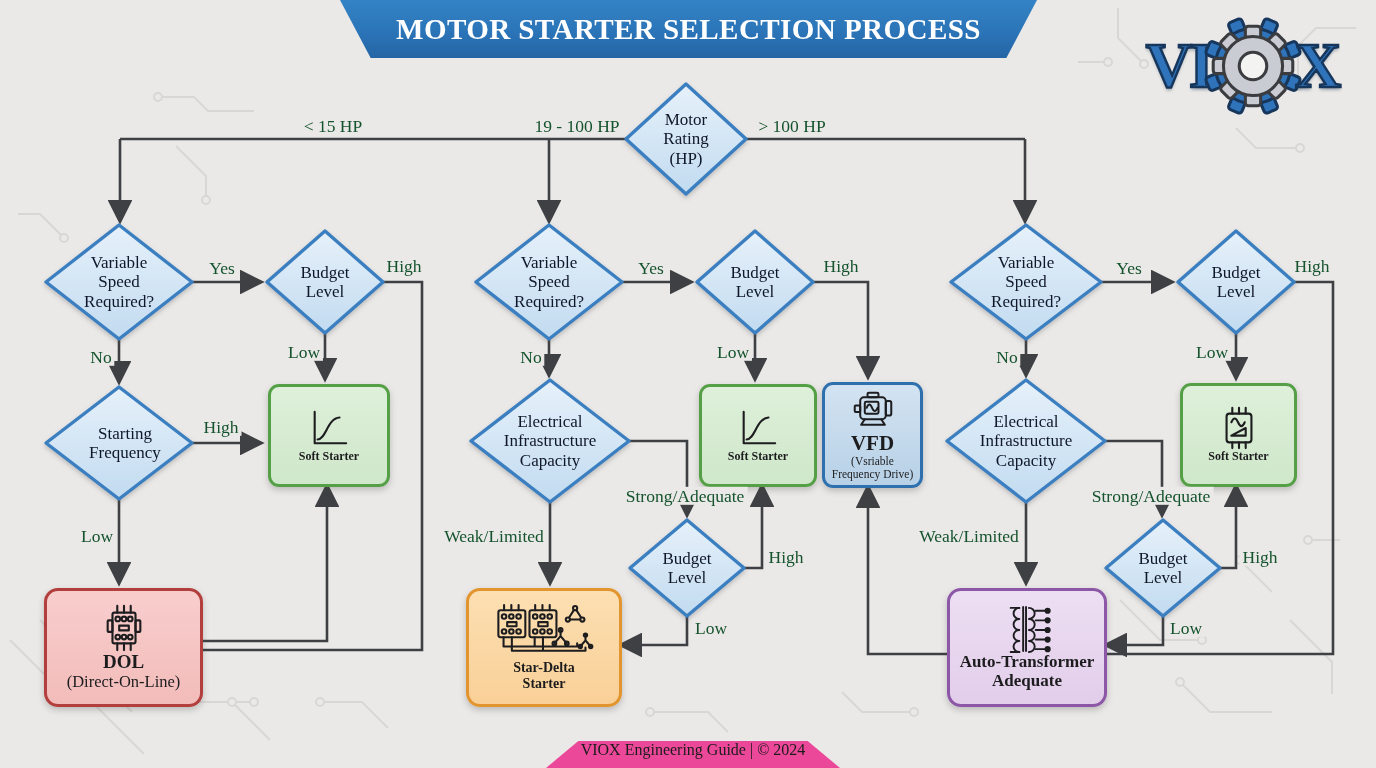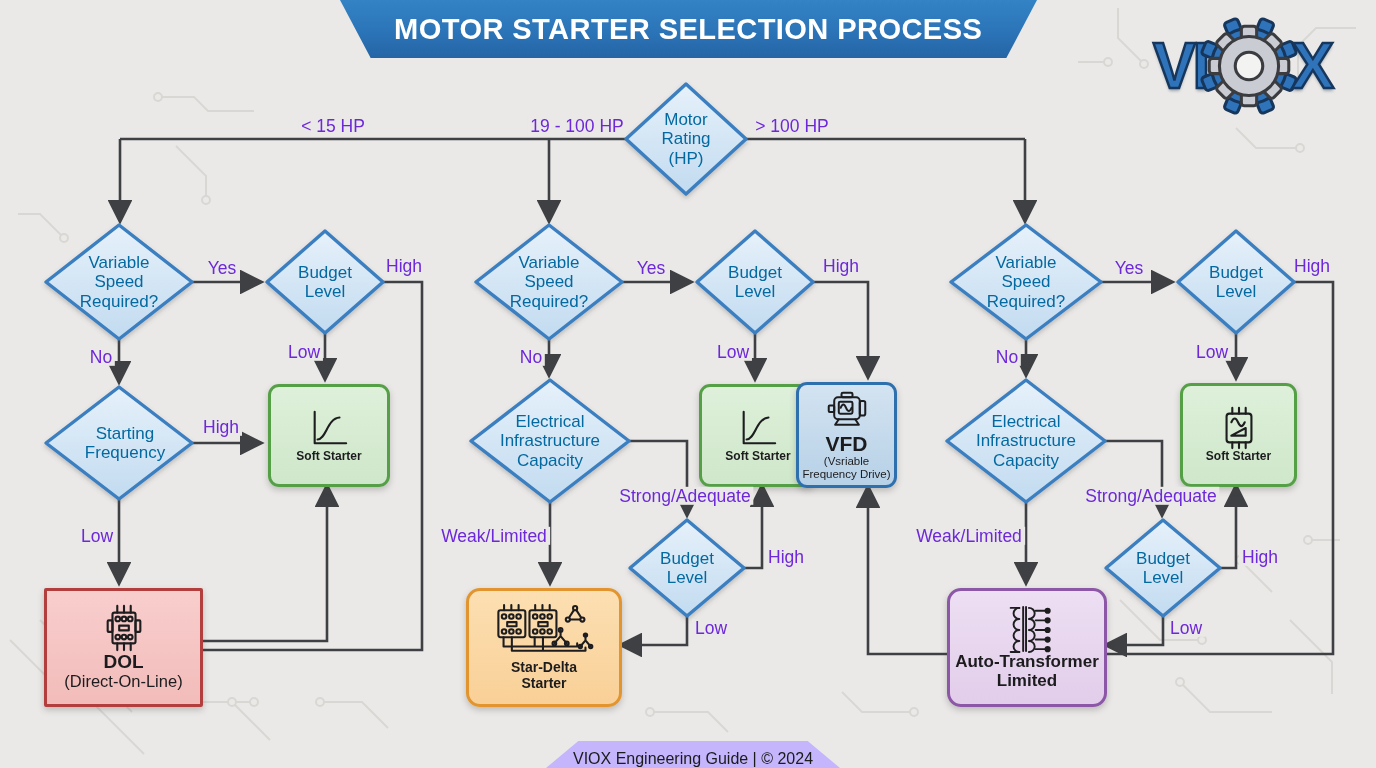--- a/index.html
+++ b/index.html
@@ -1,19 +1,19 @@
 <!DOCTYPE html>
 <html><head>
 <meta charset="utf-8">
 <style>
   html,body{margin:0;padding:0;background:#cfcfcd;}
   .stage{
     position:relative;width:1376px;height:768px;overflow:hidden;
     background:#eae9e7;
-    font-family:Liberation Sans, sans-serif;
+    font-family:Liberation Serif, serif;
     color:#1f2022;
   }
   svg{display:block;}
   .layer{position:absolute;left:0;top:0;}
   
   .banner{
     position:absolute;left:340px;top:0;width:697px;height:58px;z-index:3;
     background:linear-gradient(180deg,#3383c5 0%,#2b74b8 55%,#2565a5 100%);
     clip-path:polygon(0 0,100% 0,95.6% 100%,4.4% 100%);
     display:flex;align-items:center;justify-content:center;
@@ -29,55 +29,55 @@
   }
   .logo .ltr{
     font-size:64px;font-weight:bold;color:#2f74bb;letter-spacing:-3px;
     -webkit-text-stroke:2.5px #16365c;
     text-shadow:0 3px 3px rgba(20,40,70,.35);
   }
   .logo svg{margin:0 -9px;}
   
   .dtext{
     position:absolute;transform:translate(-50%,-50%);z-index:2;
-    text-align:center;font-size:17px;line-height:1.14;color:#0369a1;
+    text-align:center;font-size:17px;line-height:1.14;color:#0f172a;
     white-space:pre-line;
   }
   
   .lbl{
     position:absolute;transform:translate(-50%,-50%);z-index:4;
-    font-size:17.5px;color:#6d28d9;white-space:nowrap;
+    font-size:17.5px;color:#14532d;white-space:nowrap;
     background:#eae9e7;padding:0 3px;line-height:1.05;
   }
   
   .fbox{
     position:absolute;z-index:2;border-radius:11px;
     box-shadow:0 3px 6px rgba(70,70,70,.28);
     display:flex;flex-direction:column;align-items:center;justify-content:center;
     text-align:center;
   }
   .fbox .box-title{font-weight:bold;font-size:12px;line-height:1.1;color:#1c1c1e;white-space:pre-line;}
   .fbox .box-sub{font-size:15.5px;line-height:1.08;color:#1c1c1e;white-space:pre-line;}
   .box-green{background:linear-gradient(180deg,#def0da,#cfe7ca);border:3px solid #55a047;}
   .box-blue{background:linear-gradient(180deg,#d3e3f1,#b7d1e7);border:3px solid #2e6fae;}
-  .box-red{background:linear-gradient(180deg,#f8cecd,#f2bcba);border:3px solid #b23f3e;border-radius:2px;}
+  .box-red{background:linear-gradient(180deg,#f8cecd,#f2bcba);border:3px solid #b23f3e;border-radius:14px;}
   .box-orange{background:linear-gradient(180deg,#fcdfb2,#f9d097);border:3px solid #e2952f;border-radius:14px;}
   .box-purple{background:linear-gradient(180deg,#eddff3,#e2cdea);border:3px solid #8c57a6;border-radius:14px;}
   .box-blue .box-title{font-size:21px;}
   .box-blue .box-sub{font-size:11.5px;}
   .box-red .box-title{font-size:19px;}
   .box-red .box-sub{font-size:16.5px;}
   .box-orange .box-title{font-size:14px;}
   .box-purple .box-title{font-size:17px;}
   .icon{stroke:#1d1d1f;stroke-width:2.2;fill:none;stroke-linecap:round;stroke-linejoin:round;}
   
   .footer{
     position:absolute;left:546px;top:741px;width:294px;height:27px;z-index:3;
-    background:#c4b5fd;clip-path:polygon(11% 0,89% 0,100% 100%,0 100%);
-    display:flex;align-items:flex-end;justify-content:center;
+    background:#ec4899;clip-path:polygon(11% 0,89% 0,100% 100%,0 100%);
+    display:flex;align-items:flex-start;justify-content:center;
     font-size:16px;color:#1b1b1b;
   }
 </style>
 </head>
 <body>
 
 <div class="stage">
 
   <svg class="layer" width="1376" height="768" style="z-index:0" fill="none" stroke="#cfceca" stroke-width="2">
     <g opacity="0.65">
@@ -300,21 +300,21 @@
   </div>
 
   <div class="fbox box-green" style="left:699px;top:384px;width:112px;height:97px">
     <svg class="icon" viewBox="0 0 46 44" width="46" height="42">
       <path d="M8,4 V37 H41"></path>
         <path d="M11,33 C20,33 21,11 34,10"></path>
     </svg>
     <div class="box-title">Soft Starter</div>
   </div>
 
-  <div class="fbox box-blue" style="left:796px;top:382px;width:95px;height:100px">
+  <div class="fbox box-blue" style="left:822px;top:382px;width:95px;height:100px">
     <svg class="icon" viewBox="0 0 52 46" width="50" height="42">
       <rect x="20" y="3" width="12" height="5" rx="1.5"></rect>
       <rect x="12" y="8" width="28" height="24" rx="4"></rect>
       <rect x="17" y="13" width="15" height="13" rx="1.5"></rect>
       <path d="M19,19.5 q3,-7 6,0 q3,7 6,0"></path>
       <rect x="40" y="12" width="6" height="16" rx="2"></rect>
       <rect x="6" y="17" width="6" height="7" rx="1"></rect>
       <path d="M17,32 L13,38 H39 L35,32"></path>
     </svg>
     <div class="box-title">VFD</div>
@@ -392,20 +392,20 @@
       <path d="M28,2 V48 M31,2 V48"></path>
       <path d="M24,3 H15 M24,49 H15"></path>
       <path d="M41,6 H52 M41,16 H52 M41,26 H52 M41,36 H52 M41,46 H52"></path>
       <circle cx="53.5" cy="6" r="2.2" fill="#1d1d1f"></circle>
         <circle cx="53.5" cy="16" r="2.2" fill="#1d1d1f"></circle>
       <circle cx="53.5" cy="26" r="2.2" fill="#1d1d1f"></circle>
         <circle cx="53.5" cy="36" r="2.2" fill="#1d1d1f"></circle>
       <circle cx="53.5" cy="46" r="2.2" fill="#1d1d1f"></circle>
     </svg>
     <div class="box-title">Auto-Transformer
-Limited</div>
+Adequate</div>
   </div>
 
   <div class="footer">
     <span>VIOX Engineering Guide | © 2024</span>
   </div>
 
 </div>
 
 </body></html>

